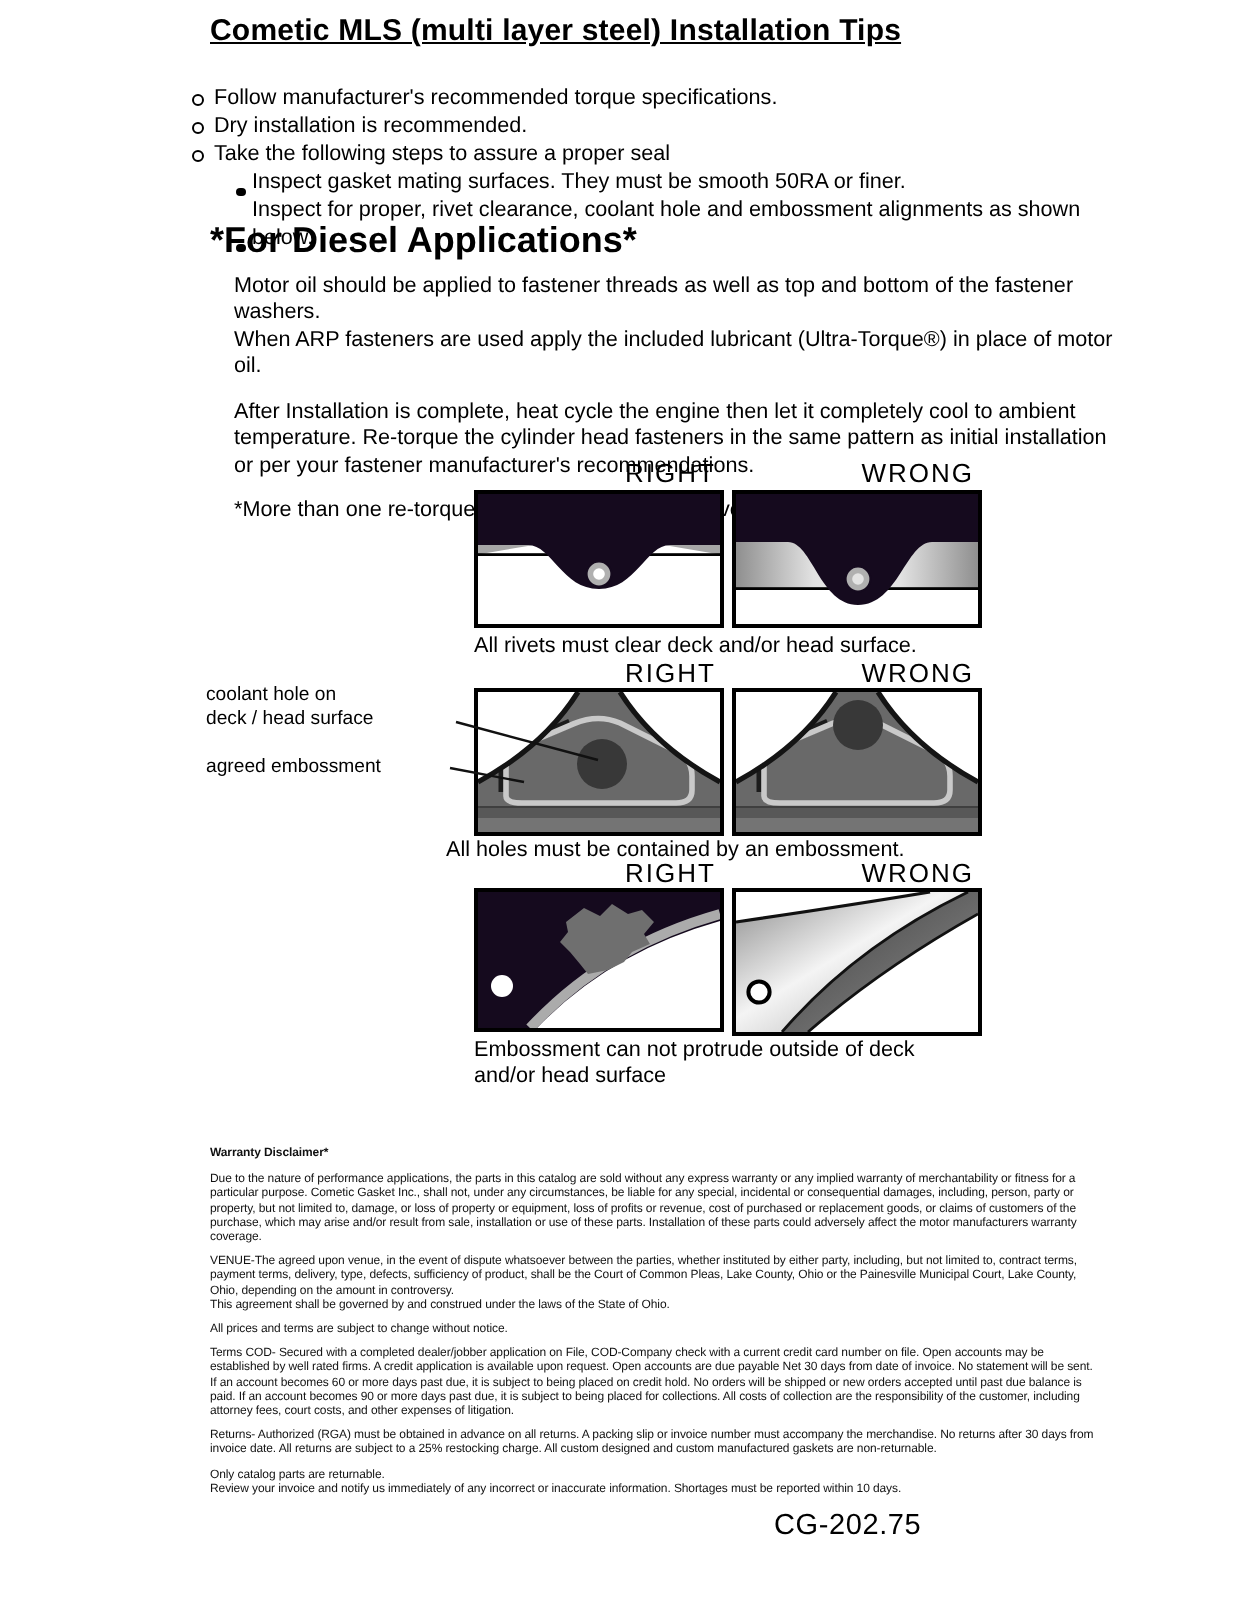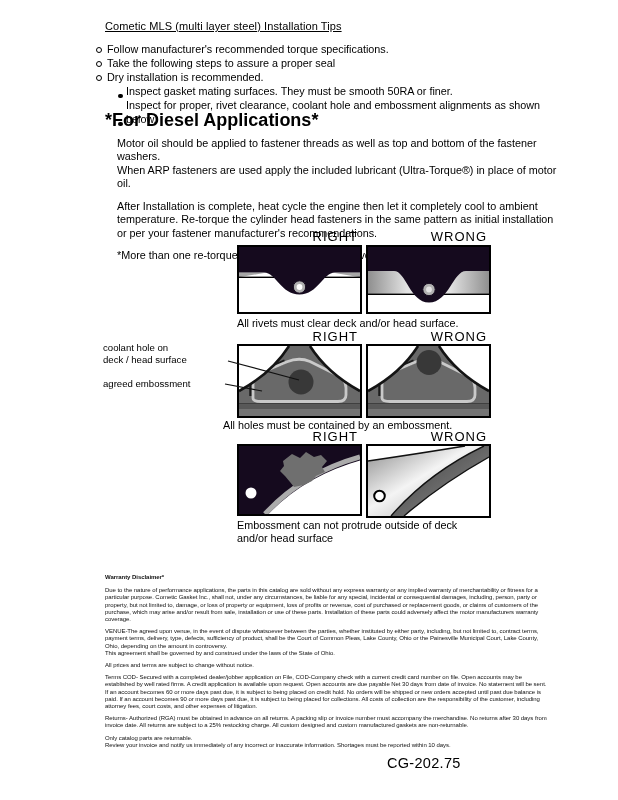--- a/index.html
+++ b/index.html
@@ -4,21 +4,21 @@
 <style>
   html,body{margin:0;padding:0;}
   body{
     width:618px;height:800px;background:#ffffff;position:relative;
     font-family:"Liberation Sans", sans-serif;color:#000;overflow:hidden;
   }
   .abs{position:absolute;}
   .preline{white-space:pre-line;}
 
   .title{
-    left:105px;top:20px;font-size:11px;font-weight:normal;
+    left:105px;top:7px;font-size:15px;font-weight:bold;
     text-decoration:underline;letter-spacing:.1px;
   }
   .bullets{left:96px;top:42px;width:470px;font-size:10.8px;line-height:14px;}
   .b-item{display:flex;align-items:flex-start;}
   .b-dot{
     flex:0 0 auto;width:4px;height:4px;border:1.1px solid #000;border-radius:50%;
     margin:4.5px 5px 0 0;background:#fff;
   }
   .sb-item{display:flex;align-items:flex-end;margin-left:22px;}
   .sb-dot{
@@ -55,25 +55,25 @@
 
   <div class="abs title">Cometic MLS (multi layer steel) Installation Tips</div>
 
   <div class="abs bullets">
     <div class="b-item">
       <span class="b-dot"></span>
       <span>Follow manufacturer's recommended torque specifications.</span>
     </div>
     <div class="b-item">
       <span class="b-dot"></span>
-      <span>Take the following steps to assure a proper seal</span>
+      <span>Dry installation is recommended.</span>
     </div>
     <div class="b-item">
       <span class="b-dot"></span>
-      <span>Dry installation is recommended.</span>
+      <span>Take the following steps to assure a proper seal</span>
     </div>
     <div class="sb-item">
       <span class="sb-dot"></span>
       <span>Inspect gasket mating surfaces.  They must be smooth 50RA or finer.</span>
     </div>
     <div class="sb-item">
       <span class="sb-dot"></span>
       <span>Inspect for proper, rivet clearance, coolant hole and embossment alignments as shown below.</span>
     </div>
   </div>

